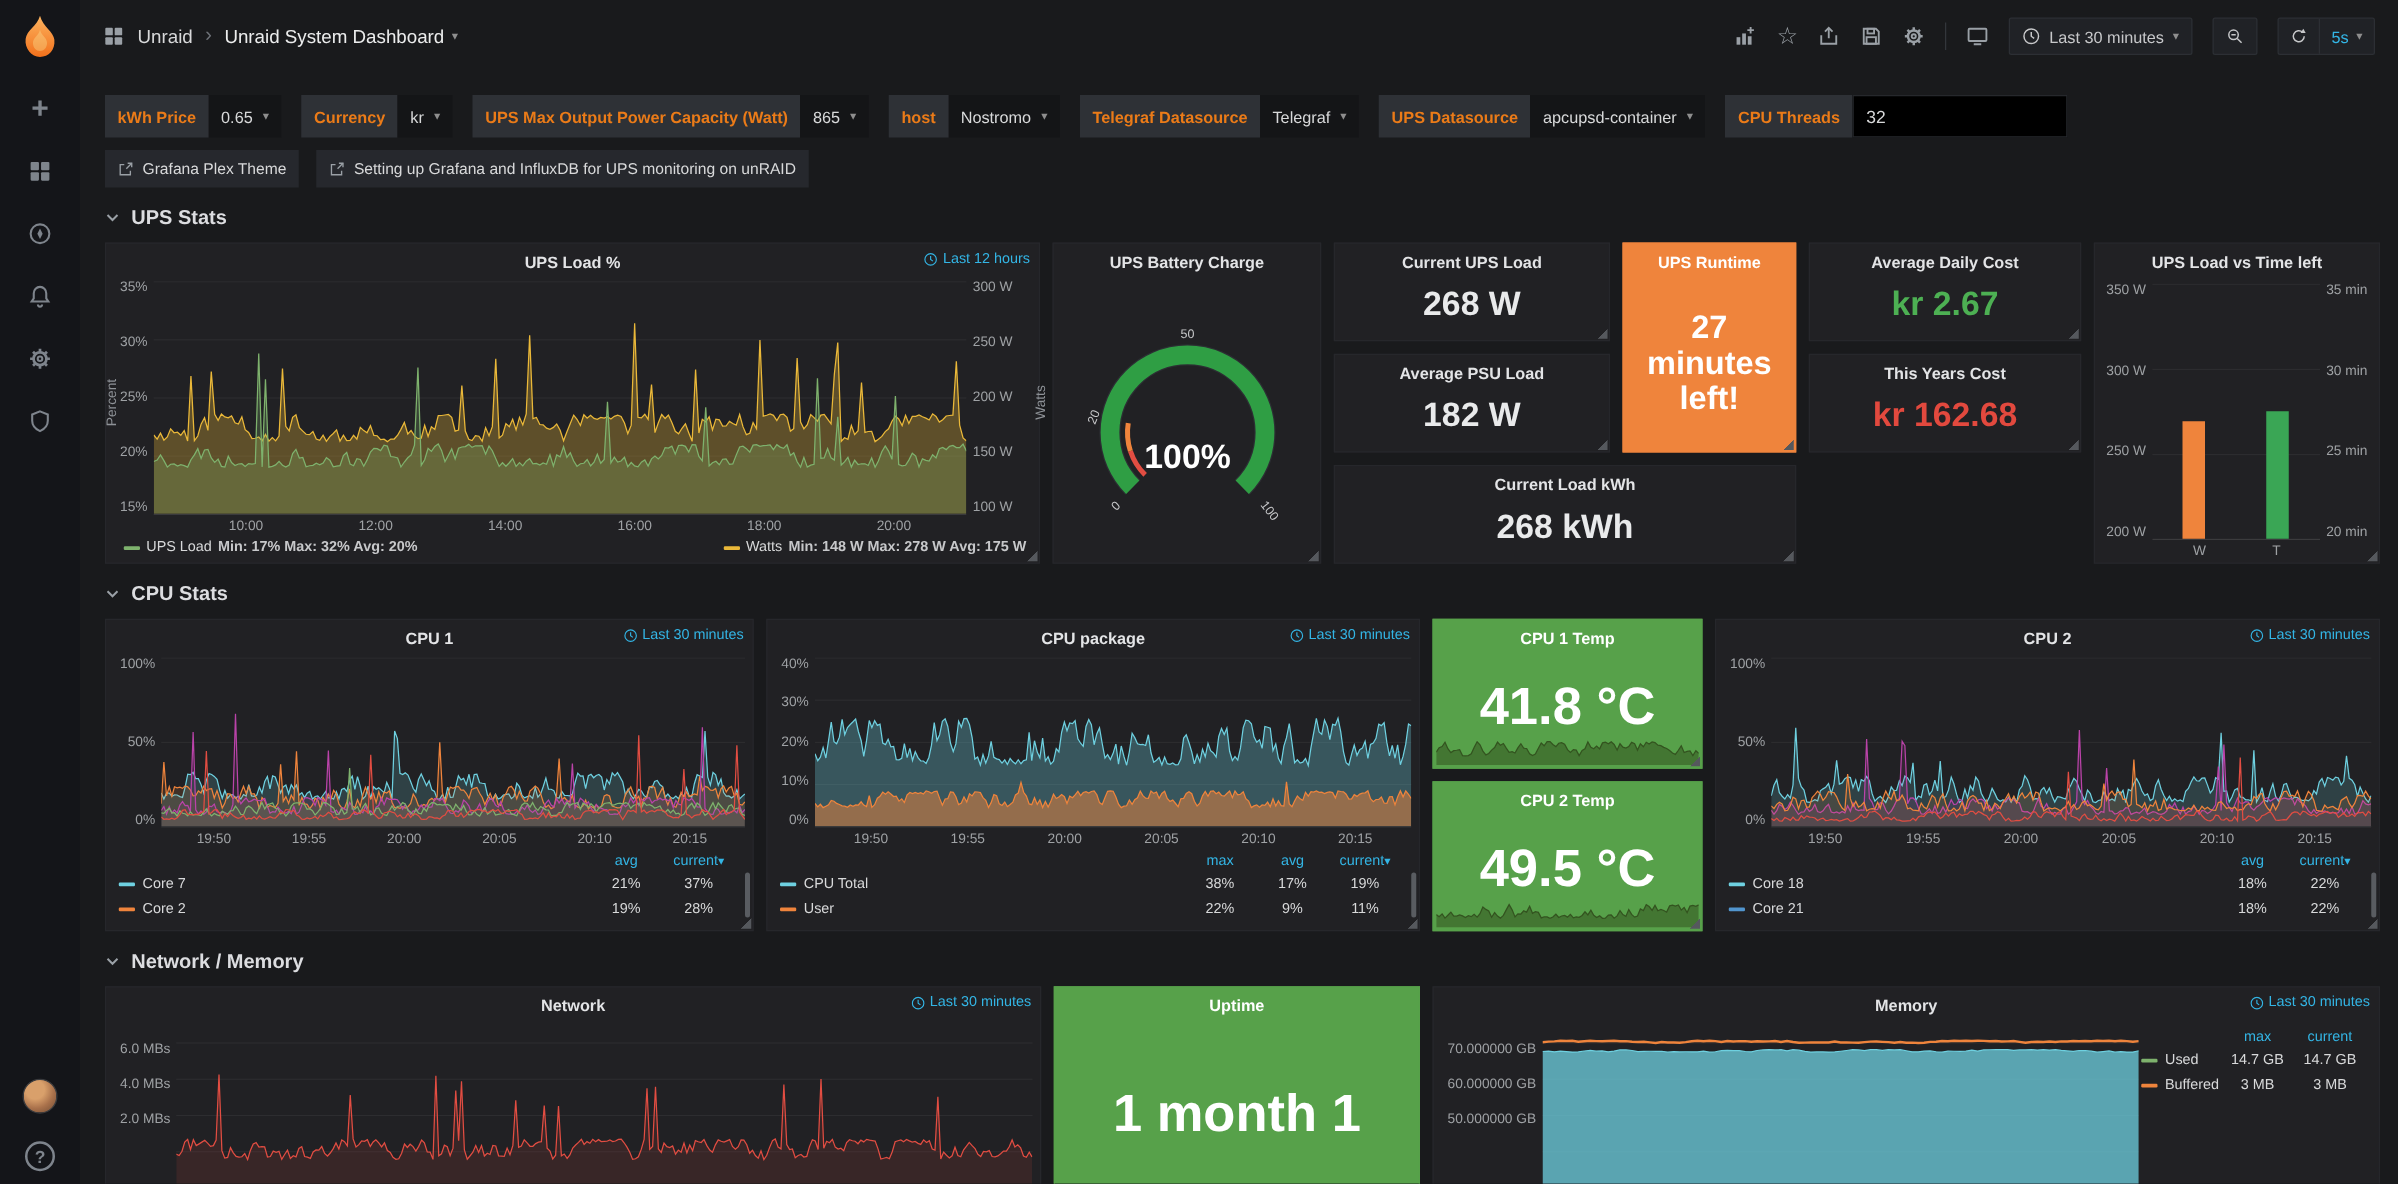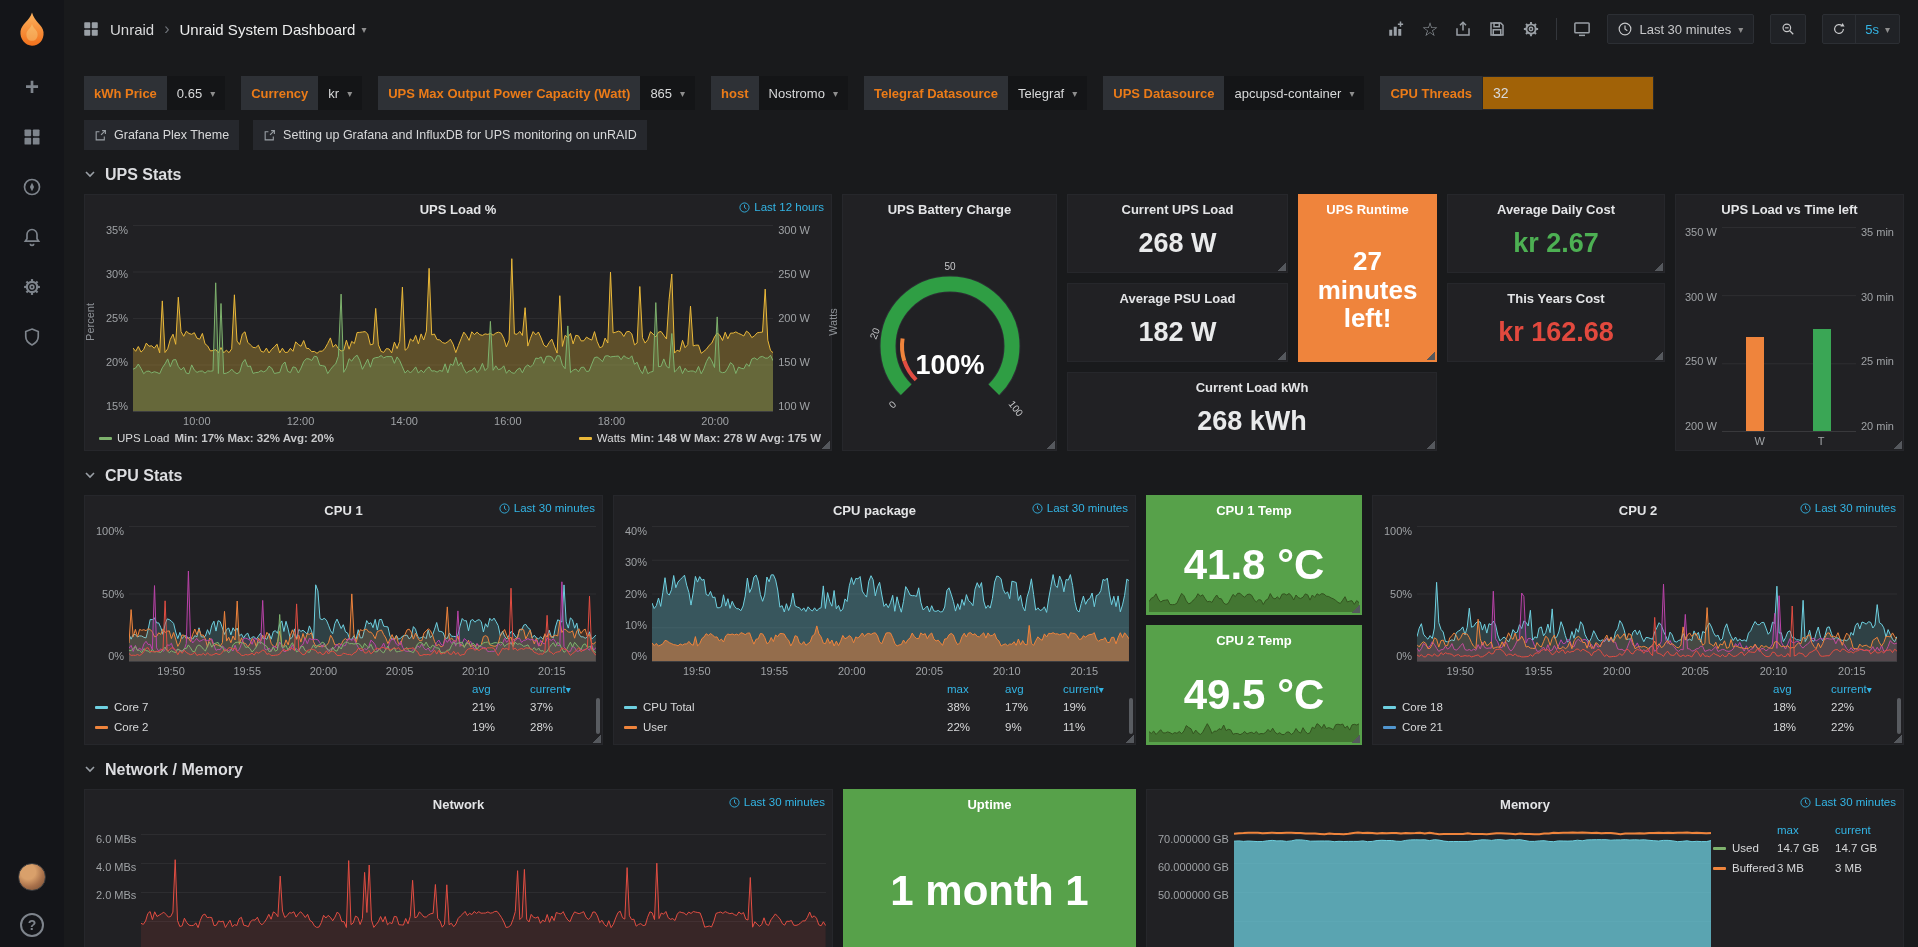--- a/index.html
+++ b/index.html
@@ -35,21 +35,21 @@
 .refresh-group .seg{display:flex;align-items:center;gap:6px;padding:0 9px;cursor:pointer;color:#c7c8ca}
 .refresh-group .seg+.seg{border-left:1px solid #2c2f34}
 
 .content{flex:1;padding:8px 14px 0 20px;overflow:hidden}
 
 
 .submenu{display:flex;align-items:flex-end;gap:16px;margin-top:10px;flex-wrap:nowrap}
 .var-chip{display:flex;height:34px;align-items:stretch;flex:none;cursor:default}
 .var-label{display:flex;align-items:center;padding:0 10px;background:#2e3136;color:var(--label-orange,#eb7b18);font-weight:600;white-space:nowrap}
 .var-value{display:flex;align-items:center;gap:8px;padding:0 10px;background:#141517;color:#d8d9da;white-space:nowrap;cursor:pointer}
-.var-input{height:34px;width:172px;background:#a16207;border:1px solid #26282c;color:#d8d9da;font-size:14px;padding:0 10px;font-family:"Liberation Sans",sans-serif}
+.var-input{height:34px;width:172px;background:#000000;border:1px solid #26282c;color:#d8d9da;font-size:14px;padding:0 10px;font-family:"Liberation Sans",sans-serif}
 .links-row{display:flex;gap:14px;margin-top:10px}
 .dash-link{height:30px;display:flex;align-items:center;gap:7px;background:#26282d;padding:0 10px;color:#d8d9da;font-size:12.5px;cursor:pointer}
 .dash-link svg{width:13px;height:13px}
 
 
 .section-header{display:flex;align-items:center;gap:9px;margin:16px 0 10px;cursor:pointer}
 .section-header .chev svg{width:12px;height:12px}
 .section-title{font-size:16px;font-weight:600;color:#dcdde0}
 
 
@@ -95,21 +95,21 @@
 
 
 .legend-inline{flex:none;display:flex;justify-content:space-between;align-items:center;padding:3px 10px 6px 14px;font-size:11.5px;color:#d0d1d3}
 .legend-item{display:flex;align-items:center;gap:5px;white-space:nowrap}
 .dash{display:inline-block;width:13px;height:3px;border-radius:1px;flex:none}
 .legend-name{color:#d8d9da;cursor:pointer}
 .legend-stats{color:#c7c8ca;font-weight:600}
 .legend-table{flex:none;margin-top:2px;padding:0 14px 7px 10px;font-size:11.5px}
 .lt-row{display:flex;align-items:center;height:20px}
 .lt-name{flex:1;display:flex;align-items:center;gap:6px;color:#d8d9da;cursor:pointer}
-.lt-val{width:58px;text-align:left;color:#d8d9da}
+.lt-val{width:58px;text-align:center;color:#d8d9da}
 .lt-head{height:16px}
 .lt-head .lt-val{color:var(--link-blue,#33b5e5);cursor:pointer}
 .legend-scrollbar{position:absolute;right:2px;bottom:10px;width:4px;height:36px;border-radius:2px;background:#595c61}
 .legend-side{width:186px;flex:none;padding:2px 4px 0 2px;font-size:11.5px}
 
 
 .gauge-wrap{flex:1;display:flex;align-items:center;justify-content:center}
 .gauge{width:200px;height:178px}
 .gt{fill:#c7c8ca;font-size:10px;font-family:"Liberation Sans",sans-serif}
 .gv{fill:#ffffff;font-size:27px;font-weight:700;font-family:"Liberation Sans",sans-serif}
@@ -383,21 +383,21 @@
             <span class="time-badge">
               <svg viewBox="0 0 12 12" fill="none" stroke="#33b5e5">
                   <circle cx="6" cy="6" r="5"></circle>
                   <path d="M6 3v3l2 1.5"></path>
                 </svg>
               <span>Last 12 hours</span>
             </span>
           </div>
           <div class="chart-area">
             <div class="axis-label left">Percent</div>
-            <div class="y-ticks left" style="margin-left:10px">
+            <div class="y-ticks left" style="margin-left:0">
                 <span class="tick">35%</span>
                 <span class="tick">30%</span>
                 <span class="tick">25%</span>
                 <span class="tick">20%</span>
                 <span class="tick">15%</span>
               </div>
             <div class="plot grid-4">
               <svg viewBox="0 0 640.171875 186" preserveAspectRatio="none">
                   <polygon points="0,186 0.0,123.0 2.7,126.3 5.3,121.5 8.0,127.1 10.7,124.5 13.3,118.1 16.0,121.2 18.7,120.8 21.3,123.2 24.0,119.5 26.7,127.8 29.3,75.9 32.0,127.5 34.7,123.8 37.3,114.3 40.0,109.2 42.7,119.3 45.3,72.2 48.0,106.5 50.7,111.3 53.3,106.2 56.0,108.5 58.7,109.3 61.3,107.7 64.0,113.2 66.7,114.2 69.4,108.4 72.0,118.8 74.7,121.0 77.4,125.9 80.0,125.6 82.7,124.6 85.4,127.7 88.0,122.5 90.7,127.9 93.4,125.1 96.0,127.7 98.7,123.8 101.4,69.8 104.0,116.0 106.7,119.6 109.4,108.9 112.0,106.8 114.7,117.2 117.4,119.9 120.0,122.4 122.7,122.7 125.4,120.2 128.0,126.2 130.7,127.2 133.4,123.1 136.0,128.0 138.7,124.3 141.4,121.8 144.0,118.9 146.7,127.9 149.4,123.2 152.0,127.4 154.7,127.3 157.4,123.3 160.0,126.3 162.7,116.9 165.4,119.5 168.0,121.3 170.7,115.5 173.4,123.3 176.0,123.6 178.7,126.7 181.4,126.4 184.0,128.3 186.7,126.2 189.4,126.2 192.1,123.2 194.7,118.5 197.4,112.9 200.1,122.2 202.7,119.4 205.4,123.7 208.1,125.9 210.7,125.5 213.4,115.2 216.1,124.2 218.7,116.4 221.4,118.5 224.1,107.5 226.7,107.4 229.4,107.0 232.1,106.6 234.7,108.9 237.4,119.9 240.1,119.1 242.7,83.4 245.4,119.8 248.1,126.4 250.7,127.4 253.4,123.6 256.1,124.0 258.7,127.9 261.4,117.1 264.1,123.6 266.7,116.3 269.4,62.1 272.1,125.3 274.7,123.1 277.4,113.9 280.1,116.4 282.7,110.4 285.4,118.9 288.1,108.9 290.7,115.0 293.4,106.2 296.1,43.3 298.7,109.9 301.4,109.0 304.1,114.6 306.7,114.9 309.4,117.5 312.1,118.4 314.8,116.9 317.4,114.2 320.1,119.2 322.8,127.6 325.4,120.6 328.1,113.8 330.8,107.1 333.4,110.4 336.1,115.4 338.8,106.8 341.4,109.6 344.1,107.2 346.8,109.7 349.4,110.4 352.1,108.9 354.8,109.4 357.4,108.4 360.1,110.2 362.8,108.1 365.4,107.2 368.1,108.2 370.8,113.4 373.4,121.9 376.1,115.1 378.8,33.7 381.4,108.8 384.1,109.3 386.8,106.4 389.4,110.5 392.1,82.7 394.8,121.1 397.4,113.4 400.1,106.6 402.8,109.8 405.4,107.0 408.1,113.0 410.8,120.0 413.4,122.0 416.1,117.6 418.8,114.1 421.4,121.2 424.1,128.1 426.8,70.7 429.4,121.4 432.1,110.4 434.8,112.5 437.5,108.4 440.1,118.9 442.8,110.3 445.5,110.9 448.1,115.9 450.8,115.8 453.5,112.1 456.1,113.8 458.8,115.1 461.5,106.6 464.1,116.3 466.8,122.7 469.5,121.6 472.1,113.1 474.8,118.0 477.5,47.1 480.1,107.9 482.8,107.2 485.5,106.2 488.1,107.3 490.8,111.5 493.5,106.8 496.1,106.4 498.8,108.9 501.5,119.9 504.1,118.0 506.8,61.5 509.5,112.7 512.1,118.1 514.8,114.7 517.5,106.7 520.1,109.1 522.8,111.9 525.5,107.1 528.1,106.5 530.8,110.3 533.5,114.0 536.1,74.4 538.8,49.0 541.5,128.1 544.1,125.2 546.8,126.4 549.5,115.3 552.1,122.7 554.8,119.6 557.5,81.1 560.2,120.9 562.8,120.2 565.5,120.1 568.2,128.3 570.8,126.4 573.5,124.1 576.2,120.3 578.8,118.0 581.5,112.0 584.2,108.0 586.8,110.2 589.5,115.5 592.2,107.2 594.8,113.8 597.5,108.1 600.2,108.1 602.8,106.9 605.5,108.4 608.2,109.5 610.8,111.0 613.5,106.1 616.2,108.2 618.8,112.6 621.5,110.8 624.2,107.8 626.8,107.4 629.5,107.1 632.2,64.1 634.8,115.2 637.5,125.4 640.2,127.8 640.171875,186" fill="#eab839" fill-opacity="0.3"></polygon>
                   <polyline points="0.0,123.0 2.7,126.3 5.3,121.5 8.0,127.1 10.7,124.5 13.3,118.1 16.0,121.2 18.7,120.8 21.3,123.2 24.0,119.5 26.7,127.8 29.3,75.9 32.0,127.5 34.7,123.8 37.3,114.3 40.0,109.2 42.7,119.3 45.3,72.2 48.0,106.5 50.7,111.3 53.3,106.2 56.0,108.5 58.7,109.3 61.3,107.7 64.0,113.2 66.7,114.2 69.4,108.4 72.0,118.8 74.7,121.0 77.4,125.9 80.0,125.6 82.7,124.6 85.4,127.7 88.0,122.5 90.7,127.9 93.4,125.1 96.0,127.7 98.7,123.8 101.4,69.8 104.0,116.0 106.7,119.6 109.4,108.9 112.0,106.8 114.7,117.2 117.4,119.9 120.0,122.4 122.7,122.7 125.4,120.2 128.0,126.2 130.7,127.2 133.4,123.1 136.0,128.0 138.7,124.3 141.4,121.8 144.0,118.9 146.7,127.9 149.4,123.2 152.0,127.4 154.7,127.3 157.4,123.3 160.0,126.3 162.7,116.9 165.4,119.5 168.0,121.3 170.7,115.5 173.4,123.3 176.0,123.6 178.7,126.7 181.4,126.4 184.0,128.3 186.7,126.2 189.4,126.2 192.1,123.2 194.7,118.5 197.4,112.9 200.1,122.2 202.7,119.4 205.4,123.7 208.1,125.9 210.7,125.5 213.4,115.2 216.1,124.2 218.7,116.4 221.4,118.5 224.1,107.5 226.7,107.4 229.4,107.0 232.1,106.6 234.7,108.9 237.4,119.9 240.1,119.1 242.7,83.4 245.4,119.8 248.1,126.4 250.7,127.4 253.4,123.6 256.1,124.0 258.7,127.9 261.4,117.1 264.1,123.6 266.7,116.3 269.4,62.1 272.1,125.3 274.7,123.1 277.4,113.9 280.1,116.4 282.7,110.4 285.4,118.9 288.1,108.9 290.7,115.0 293.4,106.2 296.1,43.3 298.7,109.9 301.4,109.0 304.1,114.6 306.7,114.9 309.4,117.5 312.1,118.4 314.8,116.9 317.4,114.2 320.1,119.2 322.8,127.6 325.4,120.6 328.1,113.8 330.8,107.1 333.4,110.4 336.1,115.4 338.8,106.8 341.4,109.6 344.1,107.2 346.8,109.7 349.4,110.4 352.1,108.9 354.8,109.4 357.4,108.4 360.1,110.2 362.8,108.1 365.4,107.2 368.1,108.2 370.8,113.4 373.4,121.9 376.1,115.1 378.8,33.7 381.4,108.8 384.1,109.3 386.8,106.4 389.4,110.5 392.1,82.7 394.8,121.1 397.4,113.4 400.1,106.6 402.8,109.8 405.4,107.0 408.1,113.0 410.8,120.0 413.4,122.0 416.1,117.6 418.8,114.1 421.4,121.2 424.1,128.1 426.8,70.7 429.4,121.4 432.1,110.4 434.8,112.5 437.5,108.4 440.1,118.9 442.8,110.3 445.5,110.9 448.1,115.9 450.8,115.8 453.5,112.1 456.1,113.8 458.8,115.1 461.5,106.6 464.1,116.3 466.8,122.7 469.5,121.6 472.1,113.1 474.8,118.0 477.5,47.1 480.1,107.9 482.8,107.2 485.5,106.2 488.1,107.3 490.8,111.5 493.5,106.8 496.1,106.4 498.8,108.9 501.5,119.9 504.1,118.0 506.8,61.5 509.5,112.7 512.1,118.1 514.8,114.7 517.5,106.7 520.1,109.1 522.8,111.9 525.5,107.1 528.1,106.5 530.8,110.3 533.5,114.0 536.1,74.4 538.8,49.0 541.5,128.1 544.1,125.2 546.8,126.4 549.5,115.3 552.1,122.7 554.8,119.6 557.5,81.1 560.2,120.9 562.8,120.2 565.5,120.1 568.2,128.3 570.8,126.4 573.5,124.1 576.2,120.3 578.8,118.0 581.5,112.0 584.2,108.0 586.8,110.2 589.5,115.5 592.2,107.2 594.8,113.8 597.5,108.1 600.2,108.1 602.8,106.9 605.5,108.4 608.2,109.5 610.8,111.0 613.5,106.1 616.2,108.2 618.8,112.6 621.5,110.8 624.2,107.8 626.8,107.4 629.5,107.1 632.2,64.1 634.8,115.2 637.5,125.4 640.2,127.8" fill="none" stroke="#eab839" stroke-width="1"></polyline>

